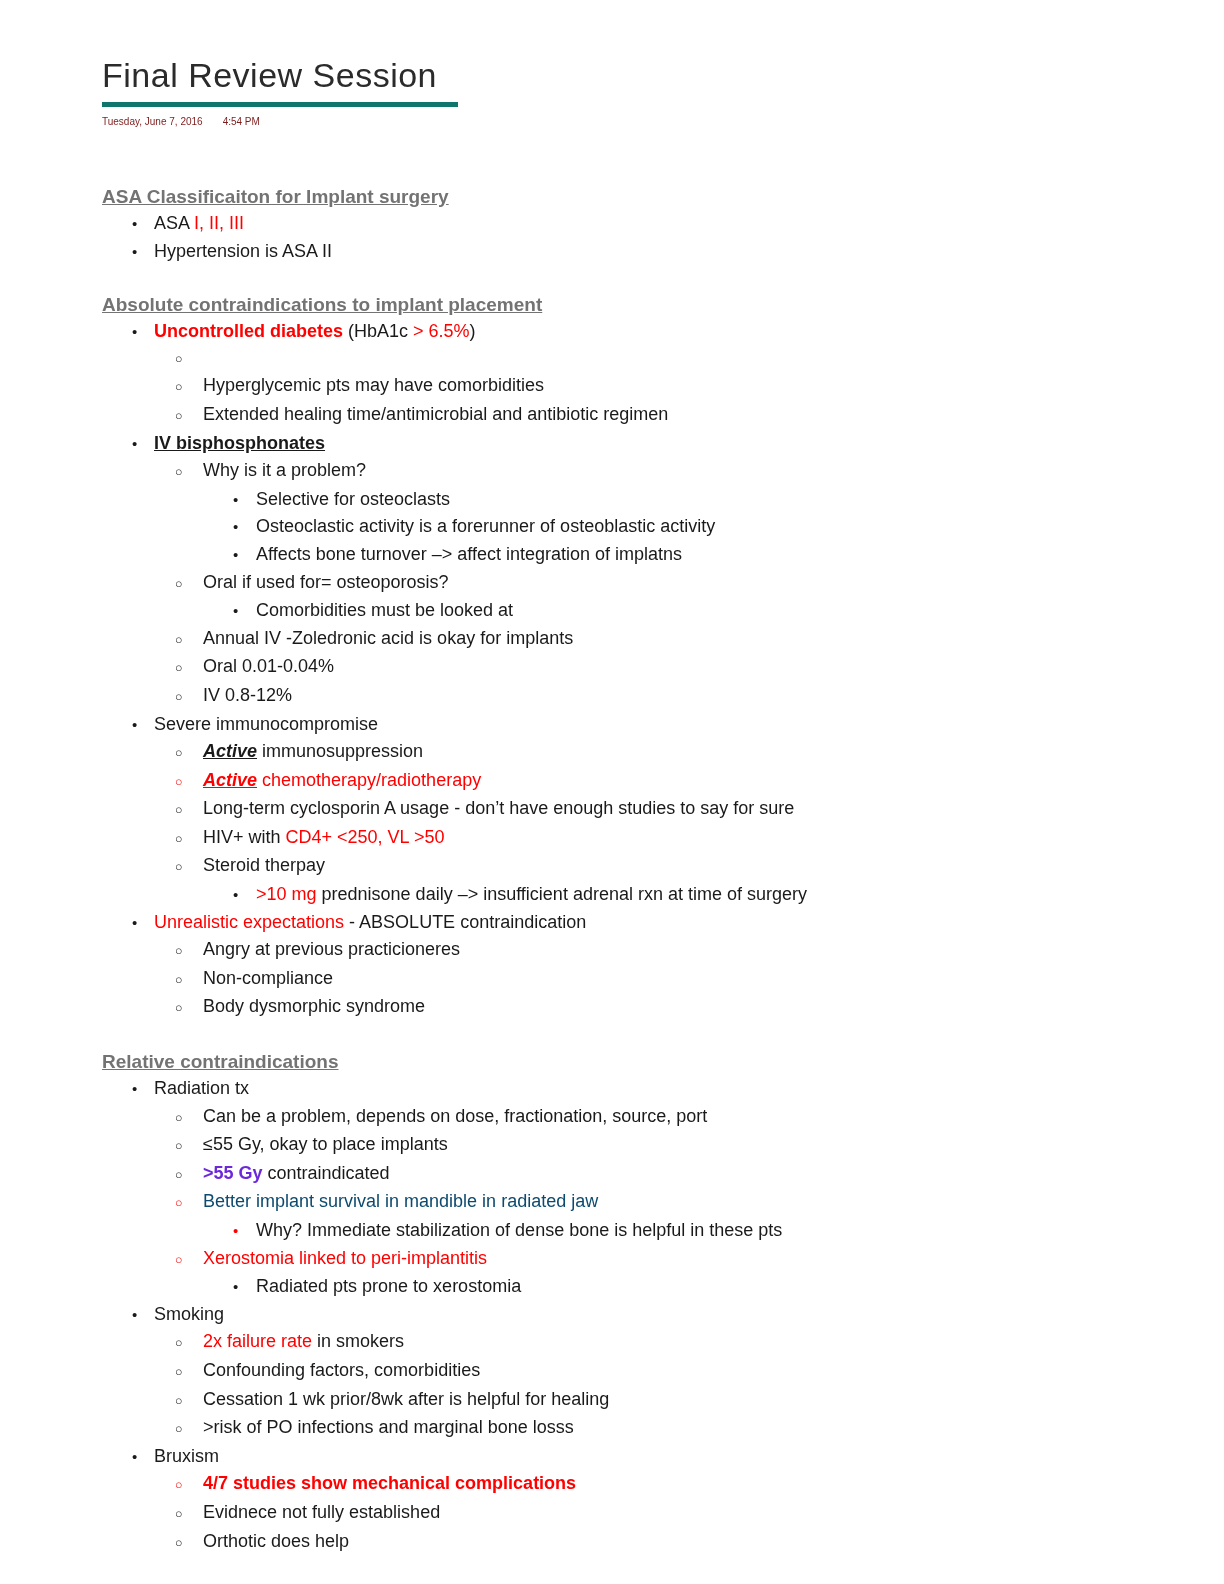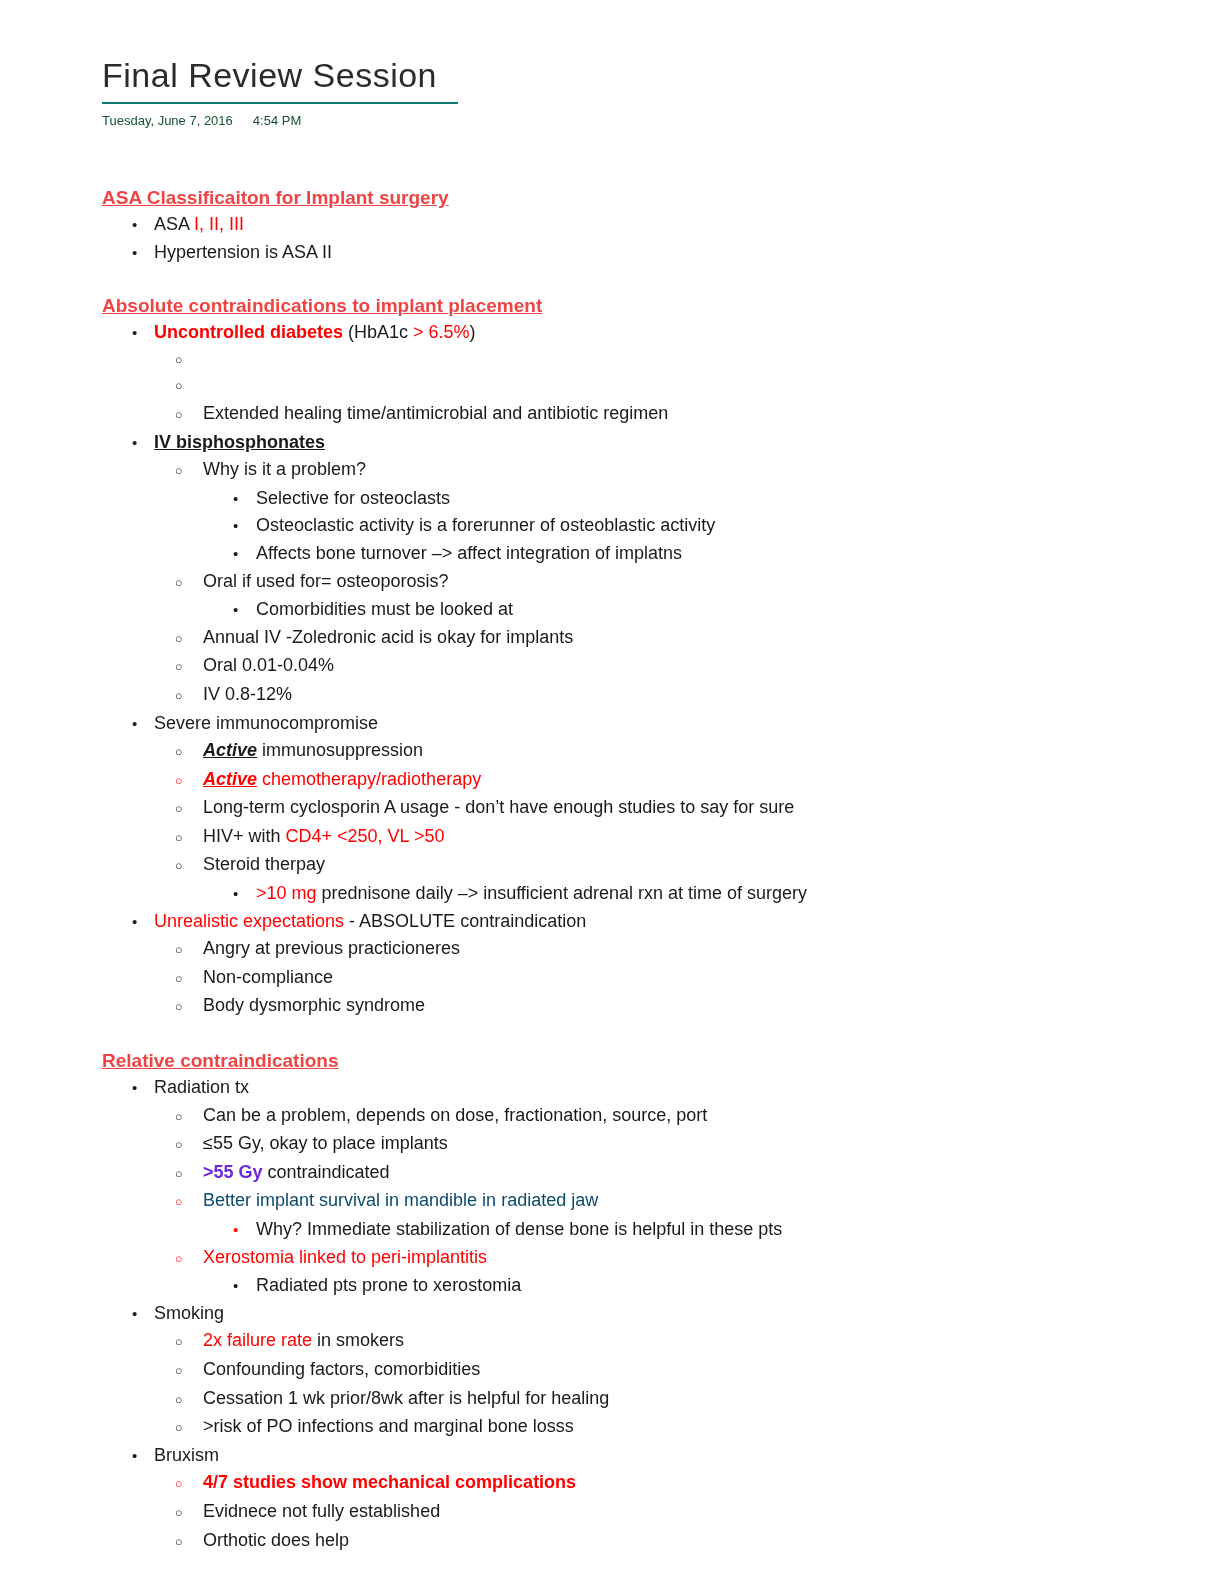--- a/index.html
+++ b/index.html
@@ -13,39 +13,39 @@
   .page { padding: 56px 40px 0 102px; }
 
   .title {
     display: inline-block;
     font-size: 34px;
     font-weight: 400;
     letter-spacing: 0.5px;
     color: #2b2b2b;
     width: 356px;
     padding-bottom: 7px;
-    border-bottom: 2px solid #0f766e;
+    border-bottom: 5px solid #0f766e;
     white-space: nowrap;
   }
   .dateline {
     margin-top: 9px;
-    font-size: 13px;
-    color: #14532d;
+    font-size: 10px;
+    color: #7f1d1d;
   }
   .dateline .time { margin-left: 20px; }
 
   .sections { margin-top: 56px; }
   .section + .section { margin-top: 26px; }
 
   .heading {
     font-size: 19px;
     font-weight: 700;
     text-decoration: underline;
     line-height: 27px;
-    color: #ef4444;
+    color: #737373;
     white-space: nowrap;
   }
 
   .line {
     display: flex;
     align-items: baseline;
     font-size: 18px;
     line-height: 26.6px;
     white-space: pre;
   }
@@ -69,21 +69,21 @@
   <div class="sections">
       <section class="section">
         <div class="heading">ASA Classificaiton for Implant surgery</div>
         <div class="line lvl1"><span class="bullet b1">•</span><span class="text"><span>ASA </span><span style="color: rgb(255, 0, 0);">I, II, III</span></span></div>
         <div class="line lvl1"><span class="bullet b1">•</span><span class="text"><span>Hypertension is ASA II</span></span></div>
       </section>
       <section class="section">
         <div class="heading">Absolute contraindications to implant placement</div>
         <div class="line lvl1"><span class="bullet b1">•</span><span class="text"><span style="color: rgb(255, 0, 0); font-weight: 700;">Uncontrolled diabetes</span><span> (HbA1c </span><span style="color: rgb(255, 0, 0);">&gt; 6.5%</span><span>)</span></span></div>
         <div class="line lvl2"><span class="bullet b2">○</span></div>
-        <div class="line lvl2"><span class="bullet b2">○</span></div>
+        <div class="line lvl2"><span class="bullet b2">○</span><span class="text"><span>Hyperglycemic pts may have comorbidities</span></span></div>
         <div class="line lvl2"><span class="bullet b2">○</span><span class="text"><span>Extended healing time/antimicrobial and antibiotic regimen</span></span></div>
         <div class="line lvl1"><span class="bullet b1">•</span><span class="text"><span style="font-weight: 700; text-decoration: underline;">IV bisphosphonates</span></span></div>
         <div class="line lvl2"><span class="bullet b2">○</span><span class="text"><span>Why is it a problem?</span></span></div>
         <div class="line lvl3"><span class="bullet b3">•</span><span class="text"><span>Selective for osteoclasts</span></span></div>
         <div class="line lvl3"><span class="bullet b3">•</span><span class="text"><span>Osteoclastic activity is a forerunner of osteoblastic activity</span></span></div>
         <div class="line lvl3"><span class="bullet b3">•</span><span class="text"><span>Affects bone turnover –&gt; affect integration of implatns</span></span></div>
         <div class="line lvl2"><span class="bullet b2">○</span><span class="text"><span>Oral if used for= osteoporosis?</span></span></div>
         <div class="line lvl3"><span class="bullet b3">•</span><span class="text"><span>Comorbidities must be looked at</span></span></div>
         <div class="line lvl2"><span class="bullet b2">○</span><span class="text"><span>Annual IV -Zoledronic acid is okay for implants</span></span></div>
         <div class="line lvl2"><span class="bullet b2">○</span><span class="text"><span>Oral 0.01-0.04%</span></span></div>

